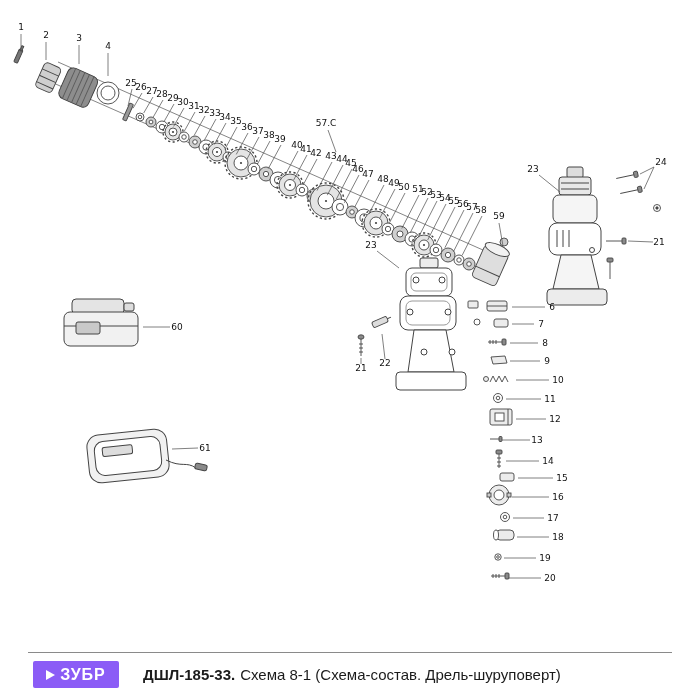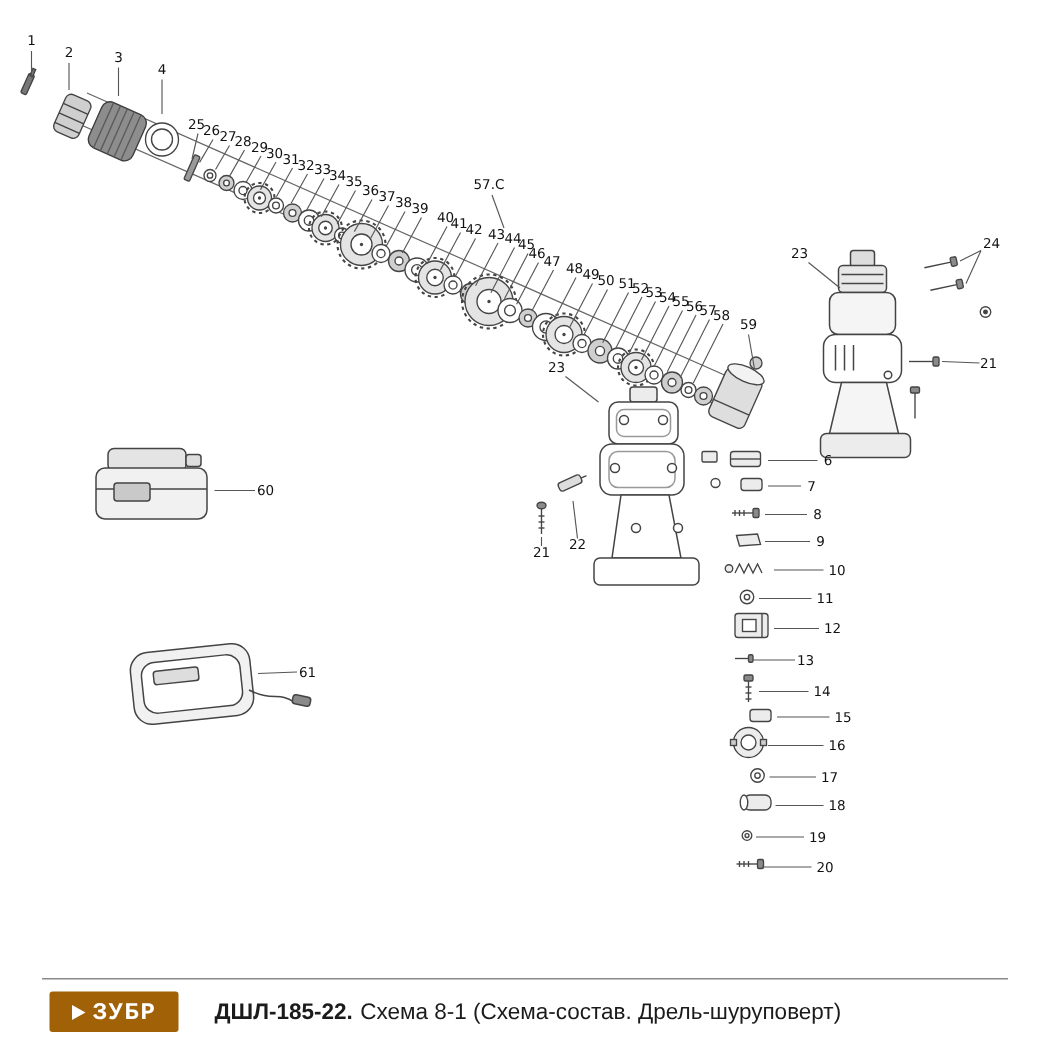--- a/index.html
+++ b/index.html
@@ -498,21 +498,21 @@
       <line x1="536" y1="558" x2="504" y2="558" class="leader"></line>
       <text x="545" y="561" text-anchor="middle" class="callout">19</text>
       <line x1="541" y1="578" x2="508" y2="578" class="leader"></line>
       <text x="550" y="581" text-anchor="middle" class="callout">20</text>
     </g>
 </svg>
 
 <div class="footer">
   <div class="footer-divider"></div>
   <div class="footer-row">
-    <div class="logo" style="background: #a16207; font-family: Liberation Mono, monospace;">
+    <div class="logo" style="background: #8b5cf6;">
       <span class="logo-mark"></span>
       <span>ЗУБР</span>
     </div>
     <div class="caption">
-      <b>ДШЛ-185-22.</b><span>Схема 8-1 (Схема-состав. Дрель-шуруповерт)</span>
+      <b>ДШЛ-185-33.</b><span>Схема 8-1 (Схема-состав. Дрель-шуруповерт)</span>
     </div>
   </div>
 </div>
 
 </body></html>

